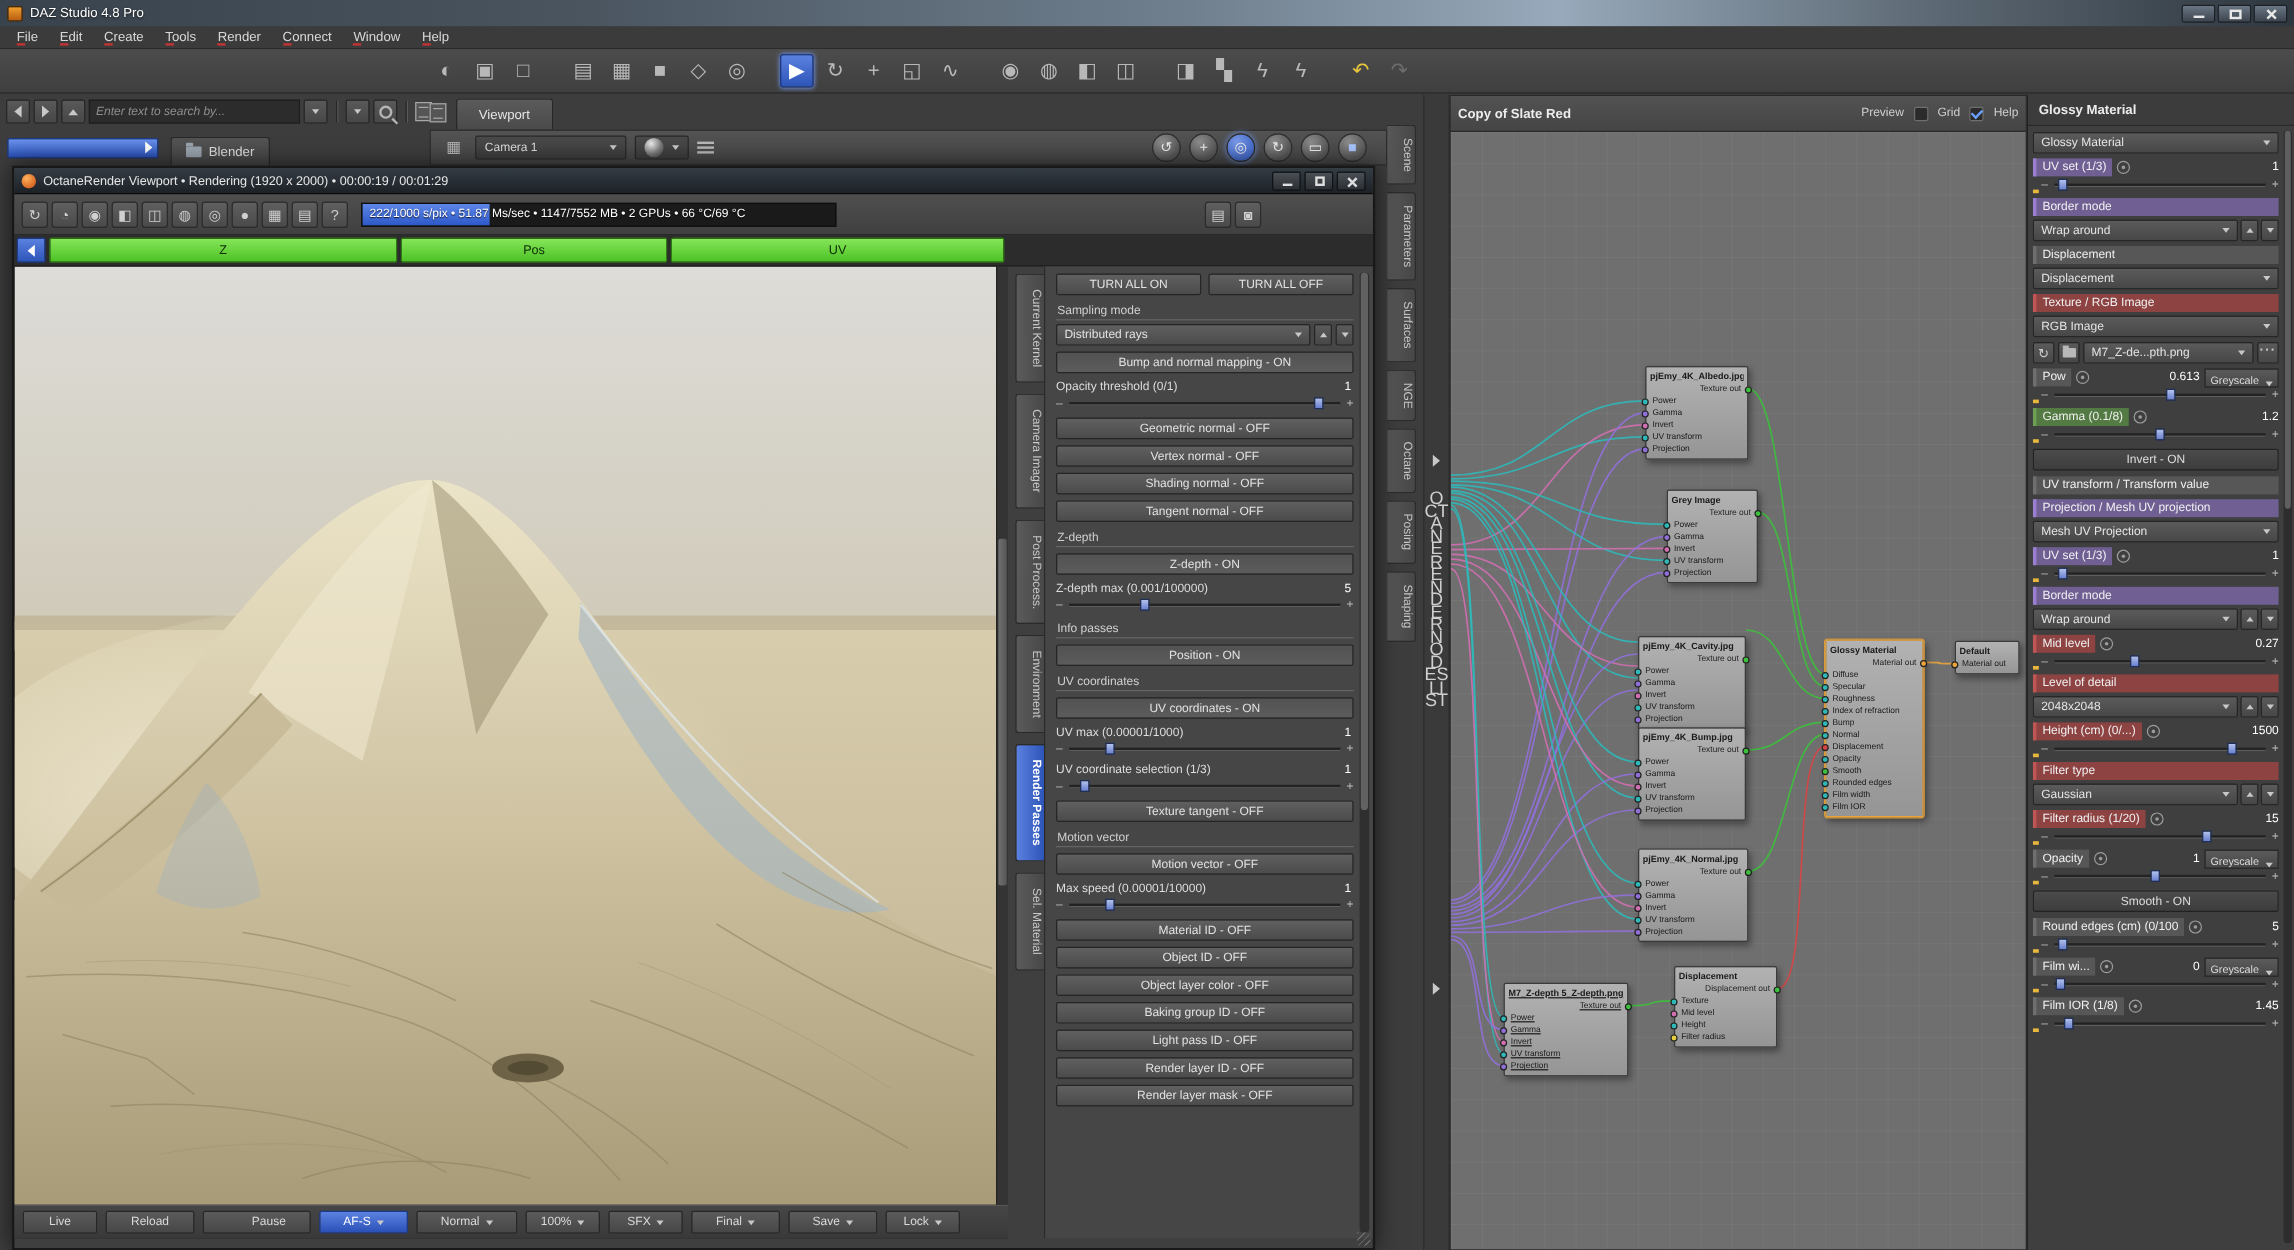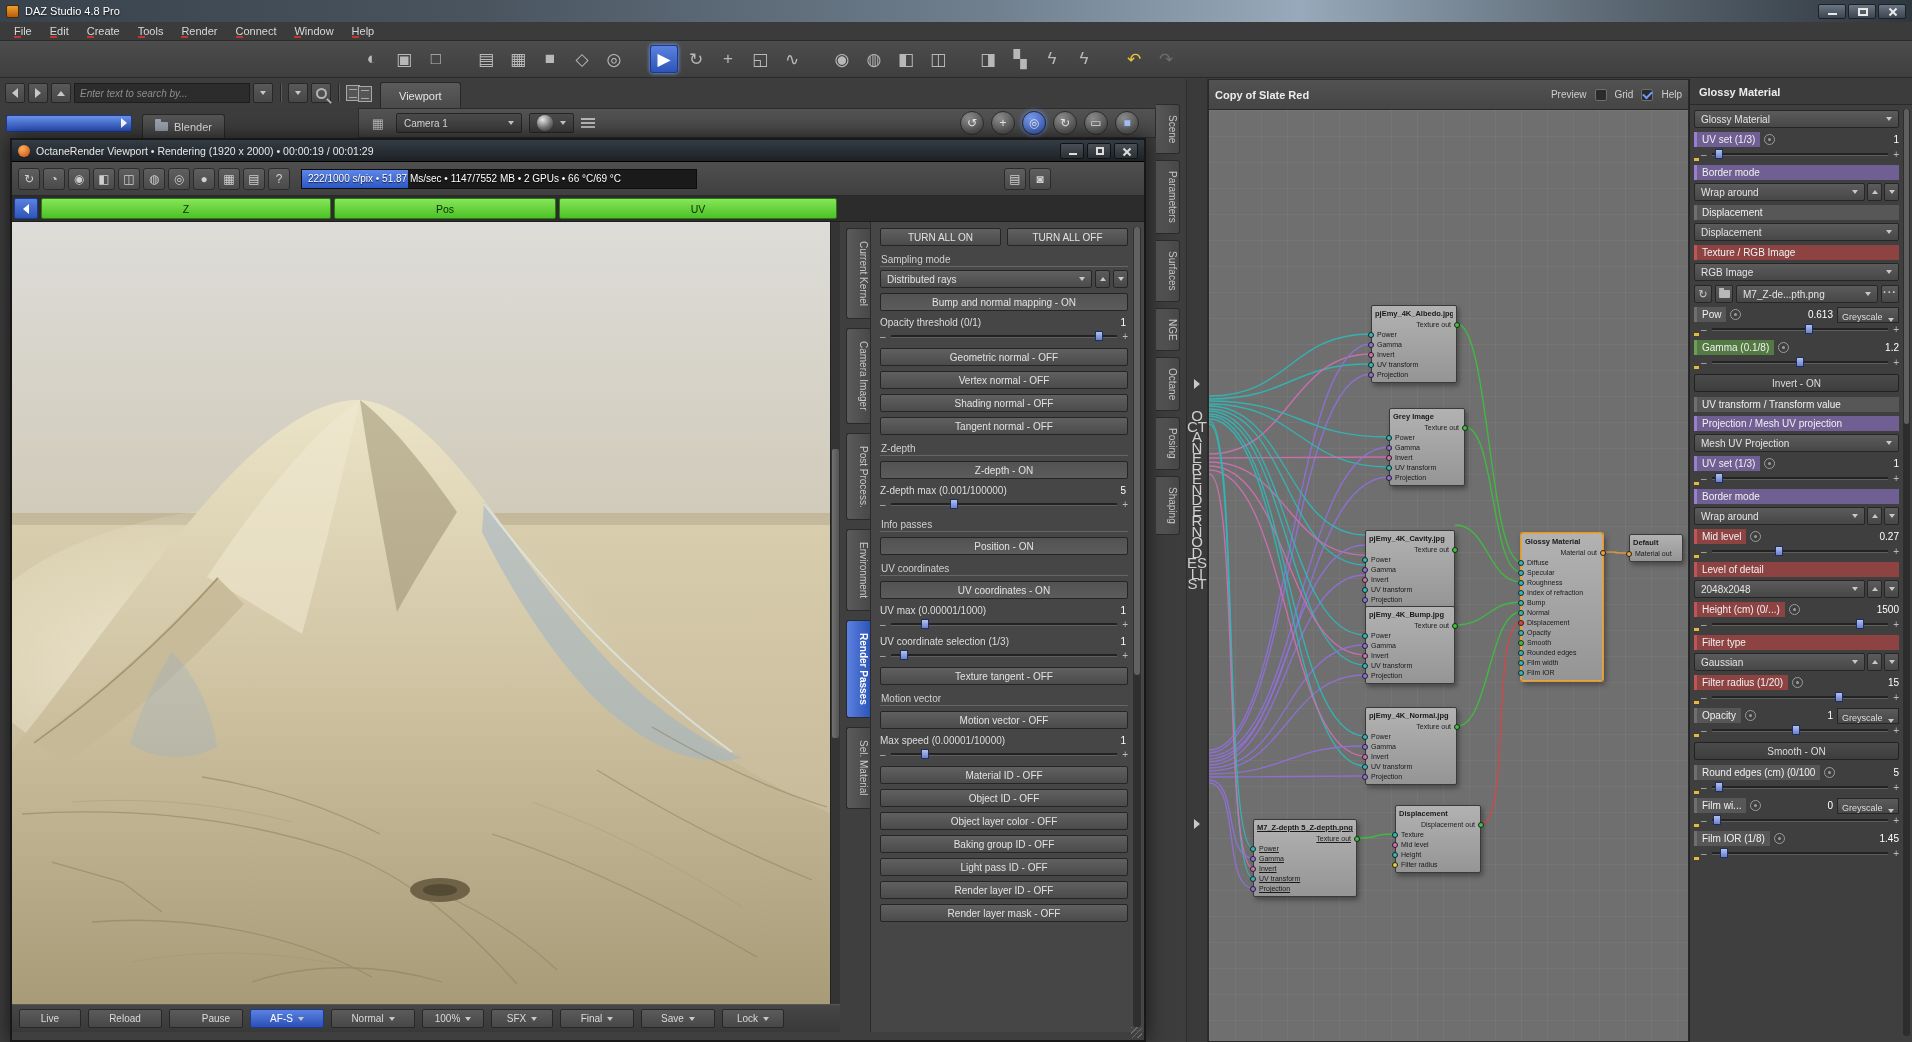--- a/index.html
+++ b/index.html
@@ -1283,21 +1283,21 @@
       <div class="ow-bottom">
 
           <span class="obtn nocar" style="width: 62px;">
             <span>Live</span>
           </span>
 
           <span class="obtn nocar" style="width: 74px;">
             <span>Reload</span>
           </span>
 
-          <span class="obtn nocar" style="width: 74px; padding-left: 20px;">
+          <span class="obtn nocar" style="width: 90px; padding-left: 20px;">
             <span>Pause</span>
           </span>
 
           <span class="obtn active" style="width: 74px;">
             <span>AF-S</span>
             <i class="tri sm down"></i>
           </span>
 
           <span class="obtn" style="width: 84px;">
             <span>Normal</span>

